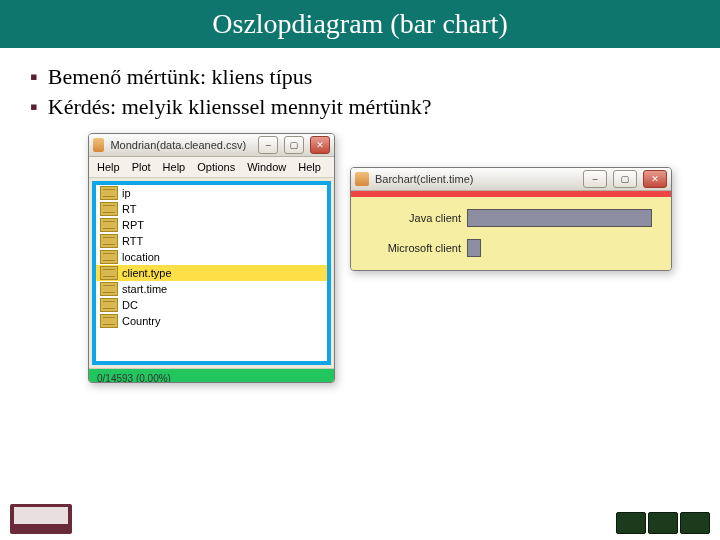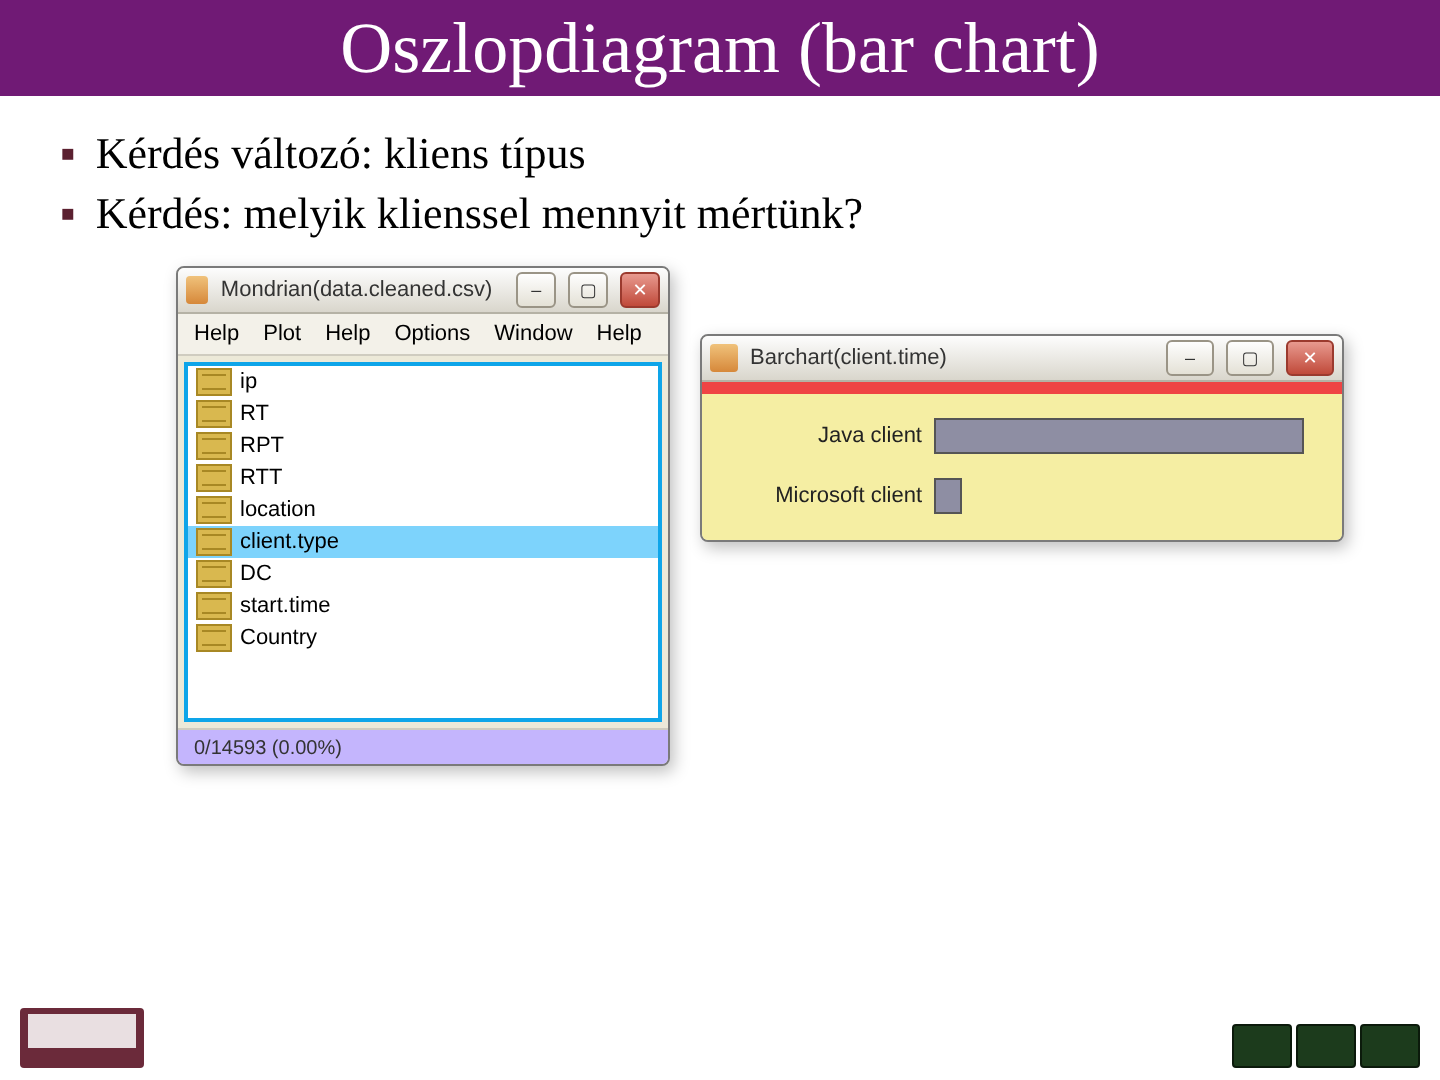--- a/index.html
+++ b/index.html
@@ -1,54 +1,54 @@
 <!DOCTYPE html>
 <html><head>
 <meta charset="utf-8">
 <style>
   html,body{margin:0;padding:0;width:720px;height:540px;font-family:"Segoe UI",Arial,sans-serif;background:#fff;color:#000;overflow:hidden}
-  .title-band{background:#701a75;color:#fff;height:48px;display:flex;align-items:center;justify-content:center;font-size:36px;font-family:"Times New Roman",serif}
+  .title-band{background:#0f766e;color:#fff;height:48px;display:flex;align-items:center;justify-content:center;font-size:28px;font-family:"Times New Roman",serif}
   .bullets{padding:14px 18px 8px 30px}
   .bullet-row{display:flex;align-items:flex-start;gap:10px;font-size:22px;line-height:1.35;font-family:"Times New Roman",serif}
   .bullet-mark{color:#5b2030;font-weight:bold}
   .workspace{position:relative;height:300px}
   .win{position:absolute;border:1px solid #7a7a7a;border-radius:4px;background:#ece9d8;box-shadow:2px 3px 8px rgba(0,0,0,.25);overflow:hidden}
   .win-title{height:22px;background:linear-gradient(#fdfdfd,#d9d6cc);border-bottom:1px solid #b5b2a5;display:flex;align-items:center;gap:6px;padding:0 4px;font-size:11px;color:#333}
   .java-cup{width:14px;height:14px;display:inline-block;background:linear-gradient(#f0c27b,#d6883a);border-radius:2px}
   .win-title-spacer{flex:1}
   .win-btn{width:22px;height:16px;border:1px solid #9a9486;border-radius:3px;background:linear-gradient(#fefefe,#e4e1d6);display:flex;align-items:center;justify-content:center;font-size:9px;cursor:pointer}
   .win-btn.close{background:linear-gradient(#e89a8f,#c04a3a);color:#fff;border-color:#9b3a2e}
   .menu-bar{height:20px;background:#f3f1e9;display:flex;gap:12px;padding:0 8px;font-size:11px;align-items:center;border-bottom:1px solid #cfccc0}
   .menu-item{cursor:pointer}
-  .var-list{background:#fff;border:2px solid #0ea5e9;margin:3px;height:176px;overflow:hidden}
+  .var-list{background:#fff;border:4px solid #0ea5e9;margin:3px;height:176px;overflow:hidden}
   .var-row{display:flex;align-items:center;height:16px;font-size:11px;padding-left:4px;gap:4px}
-  .var-row.sel{background:#7dd3fc}
+  .var-row.sel{background:#fde047}
   .var-ic{width:16px;height:12px;display:inline-block;background:#d9b84f;border:1px solid #a88824;position:relative}
   .var-ic::after{content:"";position:absolute;inset:2px;border-top:1px solid #a88824;border-bottom:1px solid #a88824}
-  .status-bar{height:18px;background:#c4b5fd;border-top:1px solid #cfccc0;font-size:10px;display:flex;align-items:center;padding:0 8px;color:#333}
+  .status-bar{height:18px;background:#22c55e;border-top:1px solid #cfccc0;font-size:10px;display:flex;align-items:center;padding:0 8px;color:#333}
   .chart-body{background:#f5eea3;position:relative;height:76px;border-top:6px solid #ef4444}
   .chart-row{position:absolute;left:0;right:8px;height:22px;display:flex;align-items:center}
   .chart-lab{width:110px;text-align:right;font-size:11px;color:#222;padding-right:6px}
   .chart-bar{height:16px;background:#8e8ea3;border:1px solid #555}
   .footer-logo{position:absolute;left:10px;bottom:6px;width:62px;height:30px;background:#6b2a3a;border-radius:2px}
   .footer-logo::before{content:"";position:absolute;inset:3px 4px 10px 4px;background:#fff;opacity:.85}
   .badges{position:absolute;right:10px;bottom:6px;display:flex;gap:2px}
   .badge{width:28px;height:20px;background:#1c3b1c;border:1px solid #0b1a0b;border-radius:2px}
 </style>
 </head>
 <body>
 
 <div class="title-band">
   <span>Oszlopdiagram (bar chart)</span>
 </div>
 
 <div class="bullets">
   <div class="bullet-row">
     <span class="bullet-mark">▪</span>
-    <span>Kérdés változó: kliens típus</span>
+    <span>Bemenő mértünk: kliens típus</span>
   </div>
   <div class="bullet-row">
     <span class="bullet-mark">▪</span>
     <span>Kérdés: melyik klienssel mennyit mértünk?</span>
   </div>
 </div>
 
 <div class="workspace">
 
   <div class="win" style="left:88px;top:4px;width:245px;height:248px">
@@ -88,25 +88,25 @@
       <div class="var-row">
           <span class="var-ic"></span>
           <span>location</span>
         </div>
       <div class="var-row sel">
           <span class="var-ic"></span>
           <span>client.type</span>
         </div>
       <div class="var-row">
           <span class="var-ic"></span>
-          <span>DC</span>
+          <span>start.time</span>
         </div>
       <div class="var-row">
           <span class="var-ic"></span>
-          <span>start.time</span>
+          <span>DC</span>
         </div>
       <div class="var-row">
           <span class="var-ic"></span>
           <span>Country</span>
         </div>
     </div>
     <div class="status-bar">
       <span>0/14593 (0.00%)</span>
     </div>
   </div>

